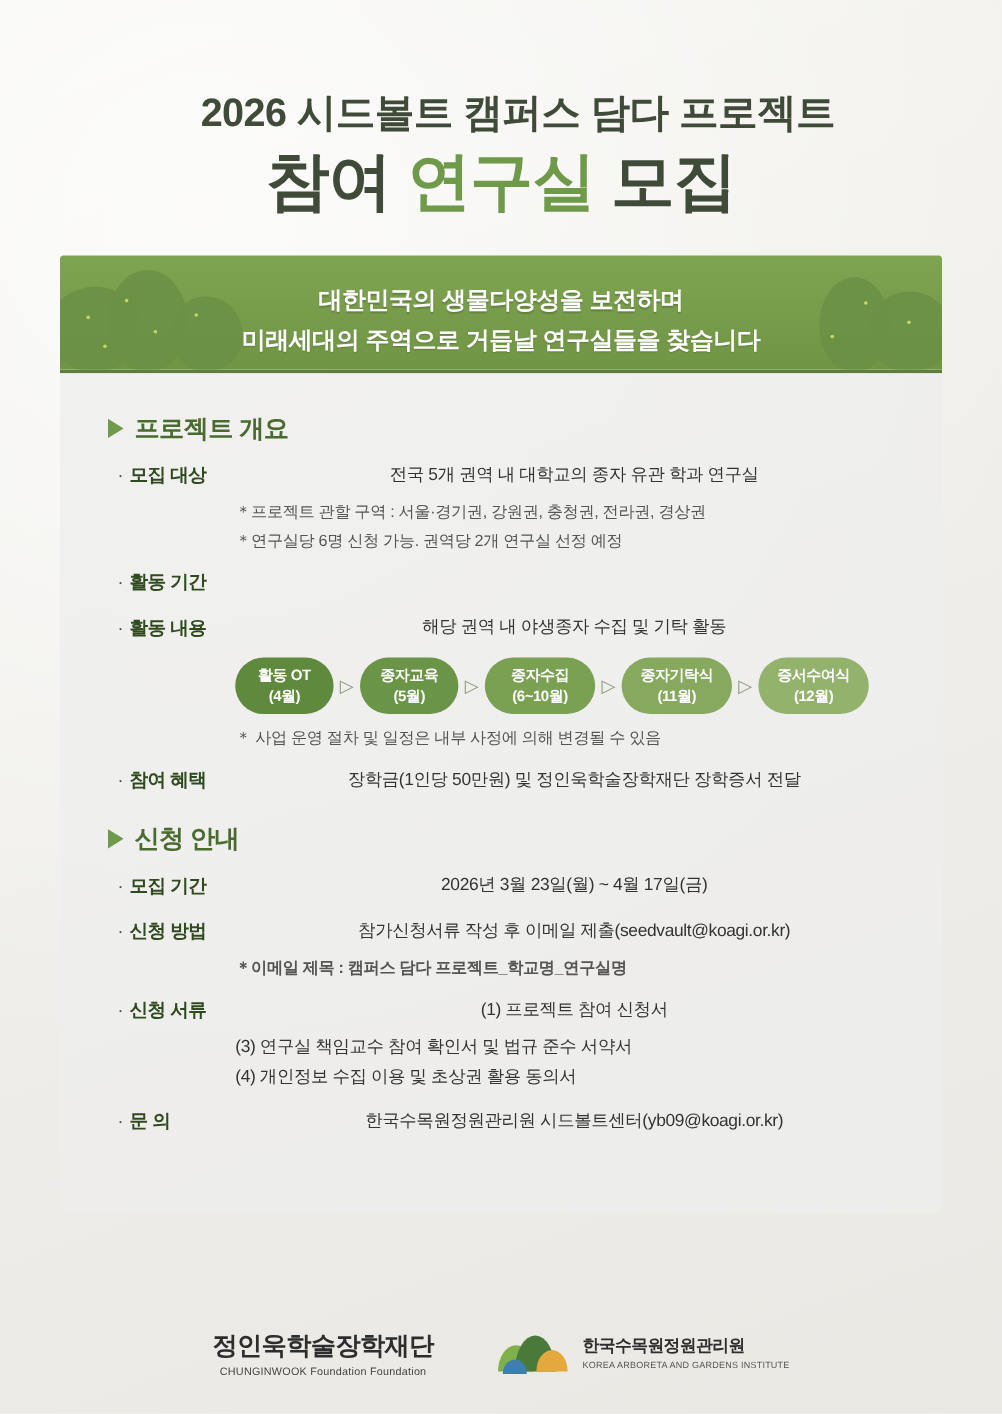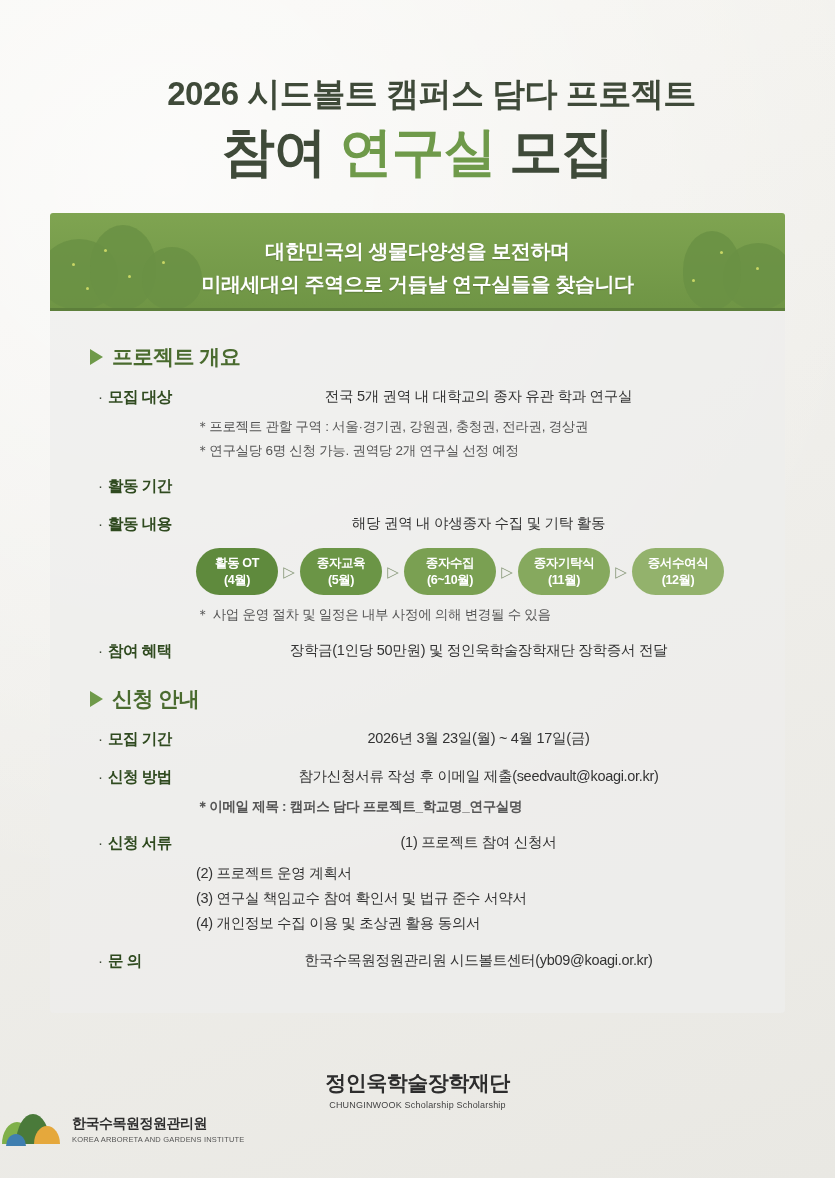--- a/index.html
+++ b/index.html
@@ -181,22 +181,23 @@
     text-align: center;
     color: #8a9a7c;
     font-size: 15px;
   }
   
   .footer {
     position: absolute;
     bottom: 30px;
     left: 0; right: 0;
     display: flex;
+    align-items: center;
     justify-content: center;
-    flex-direction: column;
+    gap: 52px;
   }
   .logo-left { text-align: center; }
   .logo-left .kr {
     font-size: 21px;
     font-weight: bold;
     color: #2d2d2d;
     letter-spacing: -0.5px;
   }
   .logo-left .en {
     font-size: 9px;
@@ -339,36 +340,35 @@
       <span class="label">신청 방법</span>
       <span class="value">참가신청서류 작성 후 이메일 제출(seedvault@koagi.or.kr)</span>
     </div>
     <div class="subnote" style="margin-bottom:12px;font-weight:bold;">＊이메일 제목 : 캠퍼스 담다 프로젝트_학교명_연구실명</div>
 
     <div class="row">
       <span class="bullet">·</span>
       <span class="label">신청 서류</span>
       <span class="value">(1) 프로젝트 참여 신청서</span>
     </div>
-    <div class="listline">(2) 프로젝트 운영 계획서</div>
     <div class="listline">(3) 연구실 책임교수 참여 확인서 및 법규 준수 서약서</div>
     <div class="listline" style="margin-bottom:12px;">(4) 개인정보 수집 이용 및 초상권 활용 동의서</div>
 
     <div class="row">
       <span class="bullet">·</span>
       <span class="label">문      의</span>
       <span class="value">한국수목원정원관리원 시드볼트센터(yb09@koagi.or.kr)</span>
     </div>
 
   </div>
 
   <div class="footer">
     <div class="logo-left">
       <div class="kr">정인욱학술장학재단</div>
-      <div class="en">CHUNGINWOOK Scholarship Scholarship</div>
+      <div class="en">CHUNGINWOOK Foundation Foundation</div>
     </div>
     <div class="logo-right">
       <div class="mark">
         <div class="hill" style="left:2px; width:30px; height:22px; background:#7fb04a;"></div>
         <div class="hill" style="left:16px; width:34px; height:30px; background:#4a7a3a;"></div>
         <div class="hill" style="left:34px; width:26px; height:18px; background:#e5a83c;"></div>
         <div class="hill" style="left:6px; width:20px; height:12px; background:#3f7fb0; bottom:2px;"></div>
       </div>
       <div class="txt">
         <div class="kr2">한국수목원정원관리원</div>

